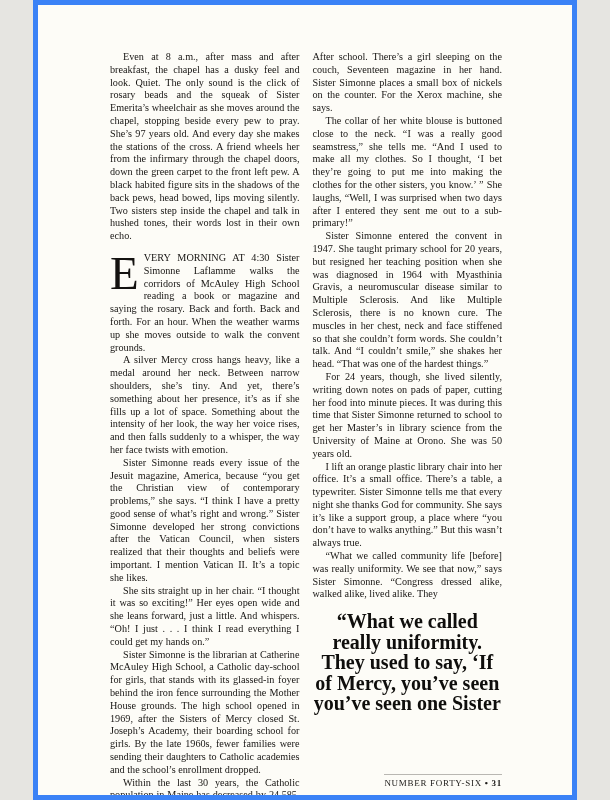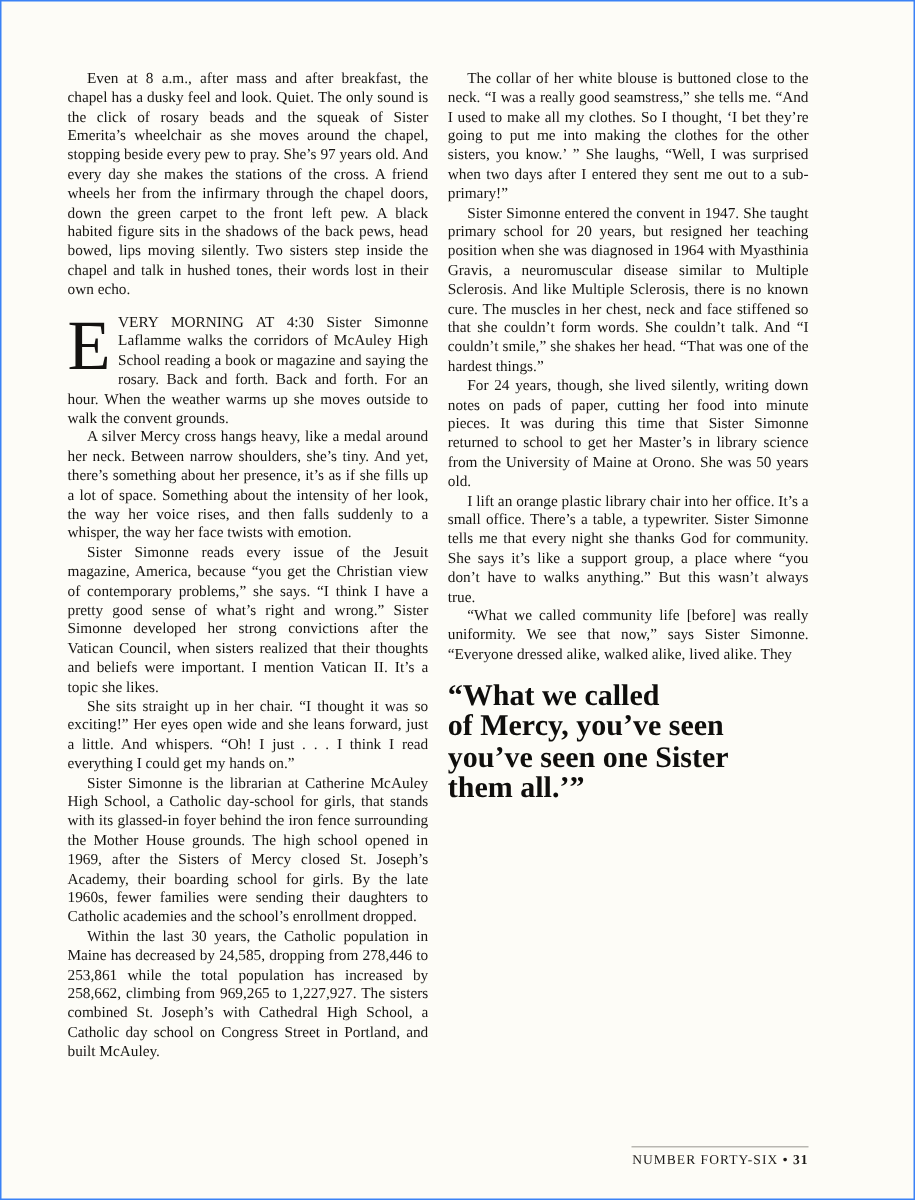--- a/index.html
+++ b/index.html
@@ -1,24 +1,24 @@
 <!DOCTYPE html>
 <html><head>
 <meta charset="utf-8">
 <style>
   html, body { margin: 0; padding: 0; background: #e6e5e1; }
   .page {
     position: relative;
-    width: 610px;
+    width: 544px;
     height: 800px;
     margin: 0 auto;
     background: #fdfcf7;
-    border: 1px solid #3b82f6;
+    border: 5px solid #3b82f6;
     box-sizing: border-box;
-    padding: 46px 70px 0 44px;
+    padding: 46px 70px 0 72px;
     font-family: "Liberation Serif", serif;
     color: #171513;
     overflow: hidden;
   }
   .columns { display: flex; gap: 13px; }
   .col {
     width: 50%;
     text-align: justify;
     font-size: 10.2px;
     line-height: 12.8px;
@@ -28,31 +28,31 @@
   .drop-para { margin-top: 9px !important; text-indent: 0 !important; }
   .dropcap {
     float: left;
     font-size: 47px;
     line-height: 38px;
     padding: 2px 5px 0 0;
     color: #141210;
   }
   .pullquote {
     margin-top: 10px;
-    text-align: left;
+    text-align: center;
     font-weight: bold;
     font-size: 20px;
     line-height: 20.5px;
     color: #0f0e0c;
   }
   .pullquote .pq-line { display: block; }
   .footer {
     position: absolute;
     right: 70px;
-    bottom: 21px;
+    bottom: 7px;
     font-size: 9px;
     letter-spacing: 0.7px;
     color: #1c1a18;
     border-top: 1px solid #b9b7b2;
     padding-top: 3px;
     margin-left: 30px;
   }
   .footer .page-num { font-weight: bold; }
 </style>
 </head>
@@ -65,31 +65,33 @@
       <p>Even at 8 a.m., after mass and after breakfast, the chapel has a dusky feel and look. Quiet. The only sound is the click of rosary beads and the squeak of Sister Emerita’s wheelchair as she moves around the chapel, stopping beside every pew to pray. She’s 97 years old. And every day she makes the stations of the cross. A friend wheels her from the infirmary through the chapel doors, down the green carpet to the front left pew. A black habited figure sits in the shadows of the back pews, head bowed, lips moving silently. Two sisters step inside the chapel and talk in hushed tones, their words lost in their own echo.</p>
       <p class="drop-para"><span class="dropcap">E</span><span>VERY MORNING AT 4:30 Sister Simonne Laflamme walks the corridors of McAuley High School reading a book or magazine and saying the rosary. Back and forth. Back and forth. For an hour. When the weather warms up she moves outside to walk the convent grounds.</span></p>
       <p>A silver Mercy cross hangs heavy, like a medal around her neck. Between narrow shoulders, she’s tiny. And yet, there’s something about her presence, it’s as if she fills up a lot of space. Something about the intensity of her look, the way her voice rises, and then falls suddenly to a whisper, the way her face twists with emotion.</p>
       <p>Sister Simonne reads every issue of the Jesuit magazine, America, because “you get the Christian view of contemporary problems,” she says. “I think I have a pretty good sense of what’s right and wrong.” Sister Simonne developed her strong convictions after the Vatican Council, when sisters realized that their thoughts and beliefs were important. I mention Vatican II. It’s a topic she likes.</p>
       <p>She sits straight up in her chair. “I thought it was so exciting!” Her eyes open wide and she leans forward, just a little. And whispers. “Oh! I just . . . I think I read everything I could get my hands on.”</p>
       <p>Sister Simonne is the librarian at Catherine McAuley High School, a Catholic day-school for girls, that stands with its glassed-in foyer behind the iron fence surrounding the Mother House grounds. The high school opened in 1969, after the Sisters of Mercy closed St. Joseph’s Academy, their boarding school for girls. By the late 1960s, fewer families were sending their daughters to Catholic academies and the school’s enrollment dropped.</p>
       <p>Within the last 30 years, the Catholic population in Maine has decreased by 24,585, dropping from 278,446 to 253,861 while the total population has increased by 258,662, climbing from 969,265 to 1,227,927. The sisters combined St. Joseph’s with Cathedral High School, a Catholic day school on Congress Street in Portland, and built McAuley.</p>
     </div>
 
     <div class="col">
+      <p class="noindent">After school. There’s a girl sleeping on the couch, Seventeen magazine in her hand. Sister Simonne places a small box of nickels on the counter. For the Xerox machine, she says.</p>
       <p>The collar of her white blouse is buttoned close to the neck. “I was a really good seamstress,” she tells me. “And I used to make all my clothes. So I thought, ‘I bet they’re going to put me into making the clothes for the other sisters, you know.’ ” She laughs, “Well, I was surprised when two days after I entered they sent me out to a sub-primary!”</p>
       <p>Sister Simonne entered the convent in 1947. She taught primary school for 20 years, but resigned her teaching position when she was diagnosed in 1964 with Myasthinia Gravis, a neuromuscular disease similar to Multiple Sclerosis. And like Multiple Sclerosis, there is no known cure. The muscles in her chest, neck and face stiffened so that she couldn’t form words. She couldn’t talk. And “I couldn’t smile,” she shakes her head. “That was one of the hardest things.”</p>
       <p>For 24 years, though, she lived silently, writing down notes on pads of paper, cutting her food into minute pieces. It was during this time that Sister Simonne returned to school to get her Master’s in library science from the University of Maine at Orono. She was 50 years old.</p>
       <p>I lift an orange plastic library chair into her office. It’s a small office. There’s a table, a typewriter. Sister Simonne tells me that every night she thanks God for community. She says it’s like a support group, a place where “you don’t have to walks anything.” But this wasn’t always true.</p>
-      <p>“What we called community life [before] was really uniformity. We see that now,” says Sister Simonne. “Everyone dressed alike, walked alike, lived alike. They</p>
+      <p>“What we called community life [before] was really uniformity. We see that now,” says Sister Simonne. “Congress dressed alike, walked alike, lived alike. They</p>
 
       <div class="pullquote">
         <span class="pq-line">“What we called</span>
+        <span class="pq-line">really uniformity.</span>
+        <span class="pq-line">They used to say, ‘If</span>
         <span class="pq-line">of Mercy, you’ve seen</span>
         <span class="pq-line">you’ve seen one Sister</span>
-        <span class="pq-line">them all.’”</span>
       </div>
     </div>
 
   </div>
 
   <div class="footer">
     <span>NUMBER FORTY-SIX </span><span class="page-num">• 31</span>
   </div>
 </div>
 

